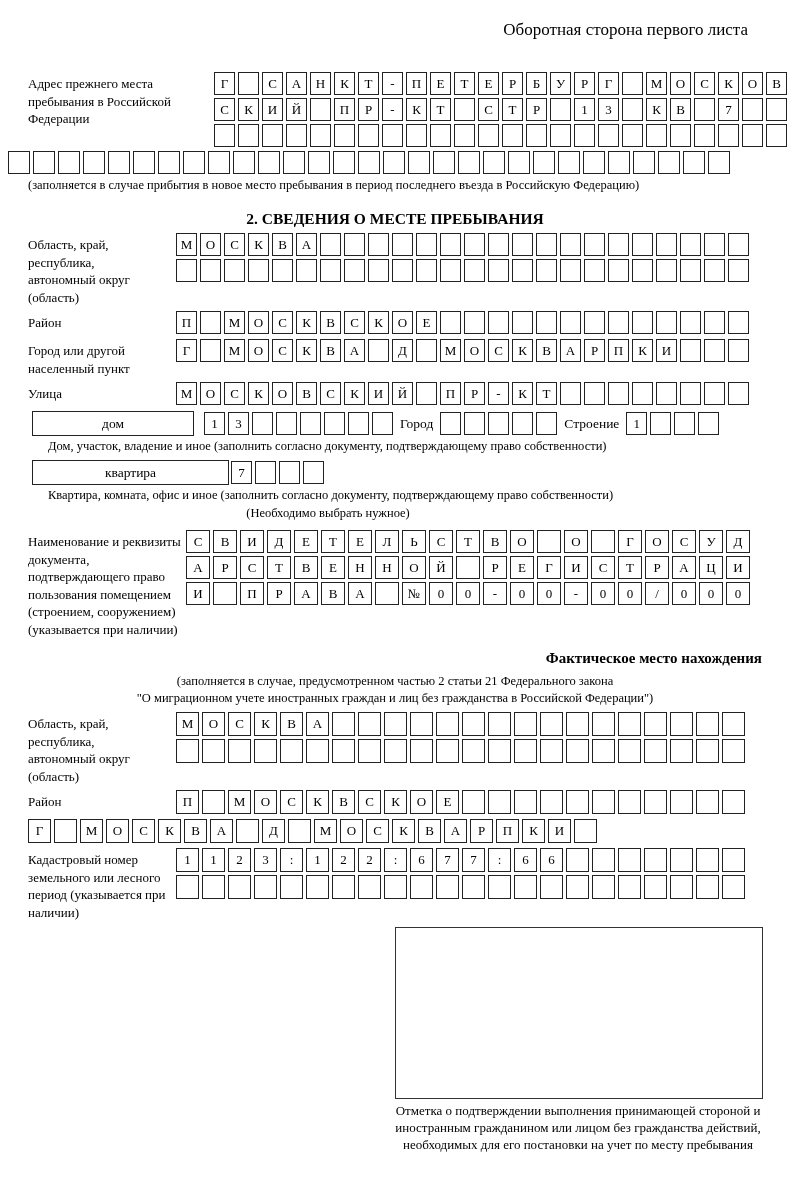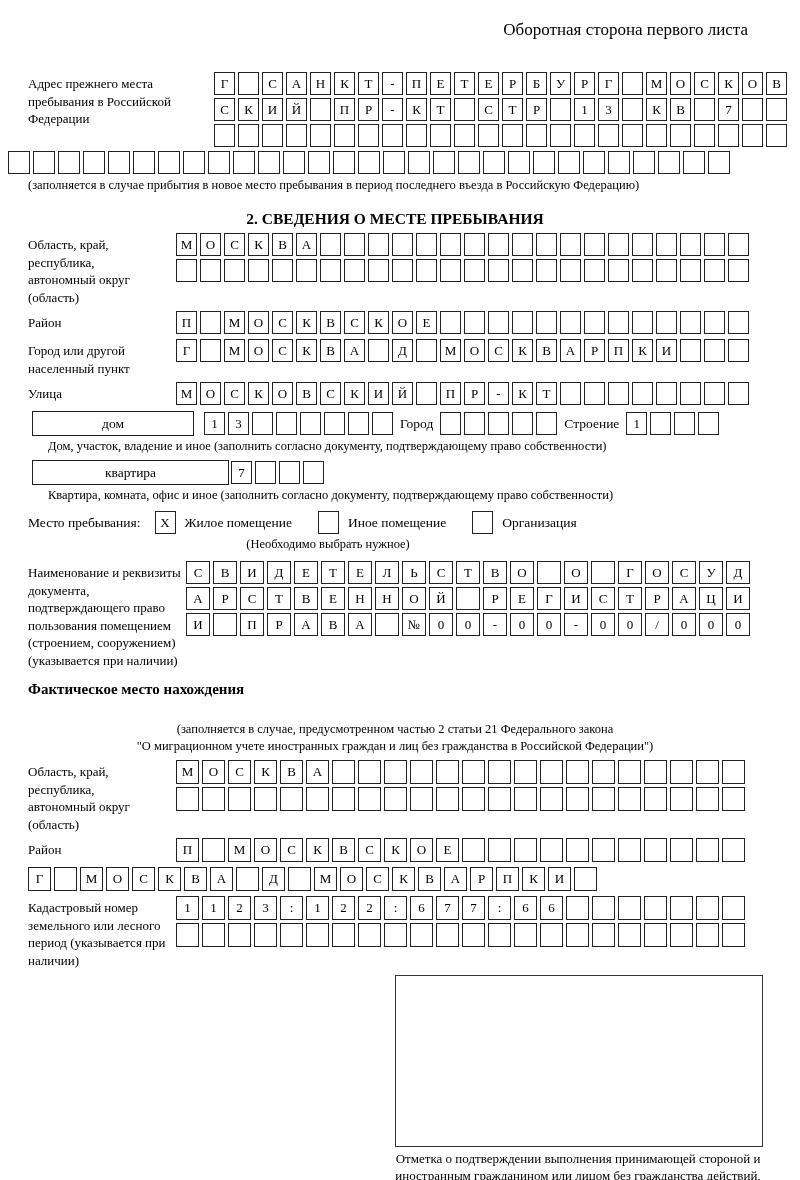--- a/index.html
+++ b/index.html
@@ -22,22 +22,22 @@
   .boxrow{display:flex;align-items:center;margin-top:6px;margin-left:4px;}
   .widebox{border:1.6px solid #222;height:23px;display:flex;align-items:center;justify-content:center;font-size:13.5px;flex:none;}
   .widebox.dom{width:160px;margin-right:10px;}
   .widebox.kv{width:195px;margin-right:2px;}
   .inline-lbl{font-size:13.5px;margin:0 7px;}
   .stayrow{display:flex;align-items:center;margin-top:8px;}
   .stay-lbl{font-size:13.5px;margin-right:14px;}
   .checkbox{width:19px;height:21px;border:1.6px solid #222;display:flex;align-items:center;justify-content:center;font-size:13px;flex:none;}
   .opt-lbl{font-size:13.5px;margin:0 26px 0 9px;}
   .choose-note{font-size:12.5px;margin-top:3px;margin-left:160px;width:280px;text-align:center;}
-  .fact-title{text-align:left;font-weight:bold;font-size:15px;margin-top:12px;}
-  .fact-note{text-align:center;font-size:12.5px;line-height:17px;margin-top:23px;}
+  .fact-title{text-align:right;font-weight:bold;font-size:15px;margin-top:12px;}
+  .fact-note{text-align:center;font-size:12.5px;line-height:17px;margin-top:6px;}
   .stampbox{border:1.6px solid #333;width:366px;height:170px;margin-left:367px;margin-top:6px;}
   .stampcap{width:412px;margin-left:344px;text-align:center;font-size:13px;line-height:17px;margin-top:3px;}
 </style>
 </head>
 <body>
 
 <div class="page">
 
   <div class="hdr">Оборотная сторона первого листа</div>
 
@@ -341,29 +341,20 @@
     <div class="widebox kv">квартира</div>
     <div class="cells">
         <span class="cell">7</span>
         <span class="cell"></span>
         <span class="cell"></span>
         <span class="cell"></span>
       </div>
   </div>
   <div class="note-left">Квартира, комната, офис и иное (заполнить согласно документу, подтверждающему право собственности)</div>
 
-  <div class="stayrow">
-    <span class="stay-lbl">Место пребывания:</span>
-    <span class="checkbox">X</span>
-    <span class="opt-lbl">Жилое помещение</span>
-    <span class="checkbox"></span>
-    <span class="opt-lbl">Иное помещение</span>
-    <span class="checkbox"></span>
-    <span class="opt-lbl">Организация</span>
-  </div>
   <div class="choose-note">(Необходимо выбрать нужное)</div>
 
   <div class="field" style="margin-top:9px;">
     <div class="flabel" style="width:158px;">Наименование и реквизиты документа, подтверждающего право пользования помещением (строением, сооружением) (указывается при наличии)</div>
     <div class="rows">
       <div class="cells doc">
           <span class="cell">С</span>
           <span class="cell">В</span>
           <span class="cell">И</span>
           <span class="cell">Д</span>

